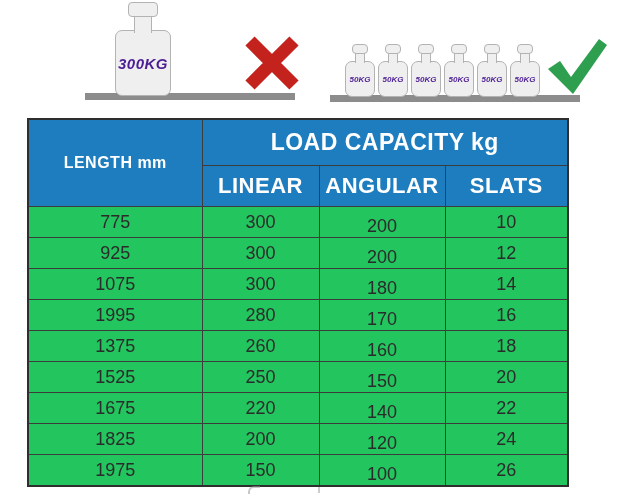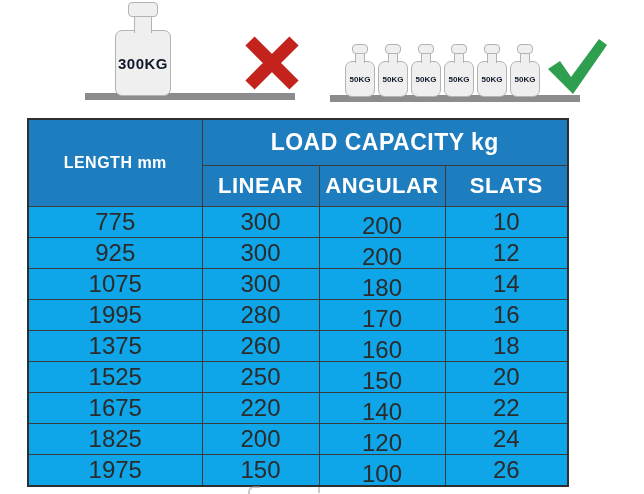--- a/index.html
+++ b/index.html
@@ -17,21 +17,21 @@
 
   .weight { position:absolute; }
   .weight .cap, .weight .neck, .weight .wbody {
     position:absolute; background:#efefef; border:1px solid #b3b3b3; box-sizing:border-box;
   }
   .weight .cap  { border-radius:4px; z-index:3; }
   .weight .neck { border-bottom:none; z-index:2; }
   .weight .wbody{
     border-radius:7px; z-index:1; display:flex; align-items:center; justify-content:center;
   }
-  .weight .wlabel { color:#0f172a; font-weight:bold; letter-spacing:.5px; }
+  .weight .wlabel { color:#4c1d95; font-weight:bold; letter-spacing:.5px;font-style:italic; }
 
   .weight.big { left:115px; top:2px; width:56px; height:95px; }
   .weight.big .cap   { left:13px; top:0;    width:30px; height:15px; }
   .weight.big .neck  { left:19px; top:13px; width:18px; height:18px; }
   .weight.big .wbody { left:0;    top:28px; width:56px; height:66px; }
   .weight.big .wlabel{ font-size:15px; }
 
   .weight.small { width:30px; height:53px; top:44px; }
   .weight.small .cap   { left:7px;  top:0;    width:16px; height:10px; }
   .weight.small .neck  { left:10px; top:8px;  width:10px; height:11px; }
@@ -50,21 +50,21 @@
   table.spec th, table.spec td {
     border:1px solid #3c3c3c; padding:0; text-align:center; vertical-align:middle;
   }
   table.spec th {
     background:#1e7dbe; color:#ffffff; font-weight:bold; letter-spacing:.5px;
   }
   th.h-length  { font-size:16px; }
   th.h-load    { font-size:23px; height:45px; }
   th.h-sub     { font-size:22px; height:40px; }
   table.spec td {
-    background:#0ea5e9; color:#2b2b2b; font-size:24px; height:30px; line-height:1;
+    background:#22c55e; color:#2b2b2b; font-size:18px; height:30px; line-height:1;
   }
   td.cell-angular span { display:inline-block; transform:translateY(4px); }
 
   
   .remnant { position:absolute; background:transparent; }
   .remnant.r1 { left:248px; top:486px; width:10px; height:6px;
                 border-left:2px solid #9a9a9a; border-top:2px solid #9a9a9a;
                 border-top-left-radius:6px; opacity:.55; }
   .remnant.r2 { left:318px; top:487px; width:2px; height:6px; background:#9a9a9a; opacity:.5; }
 </style>

